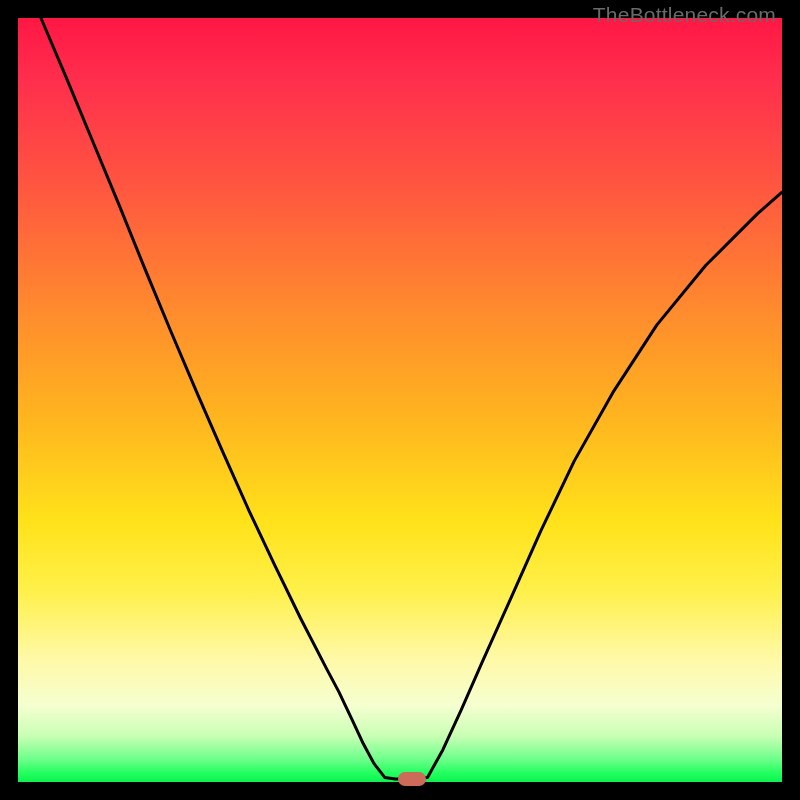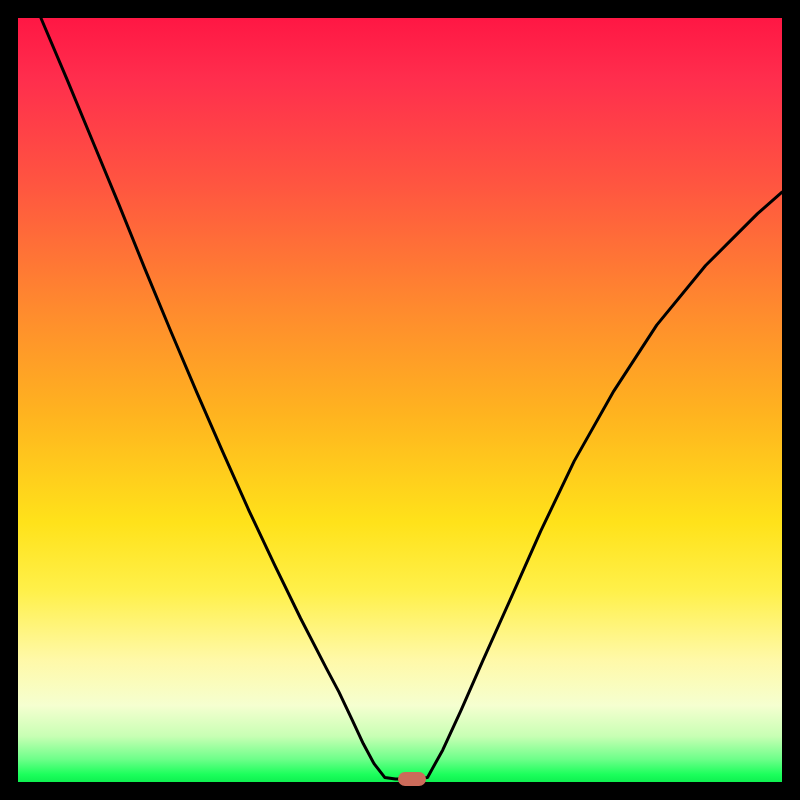--- a/index.html
+++ b/index.html
@@ -74,14 +74,15 @@
 <div class="chart-wrap">
 
   <div class="plot-area"></div>
 
   <svg class="curve-svg" viewBox="0 0 764 764" preserveAspectRatio="none">
     <path id="curve-path" fill="none" stroke="#000" stroke-width="3" stroke-linejoin="round" stroke-linecap="round" d="M22.92 0.00 L48.90 61.12 L74.87 123.77 L100.85 186.42 L126.82 250.59 L152.80 313.24 L178.78 374.36 L204.75 433.95 L230.73 492.02 L256.70 547.02 L282.68 600.50 L308.66 650.93 L320.88 673.85 L334.63 702.88 L345.33 725.80 L356.02 745.66 L366.72 759.42 L366.72 759.42 L377.42 760.94 L394.22 760.94 L409.50 759.42 L409.50 759.42 L424.78 731.91 L443.12 692.18 L464.51 643.29 L492.02 582.17 L522.58 513.41 L556.19 443.12 L595.92 372.83 L638.70 307.13 L687.60 247.54 L739.55 195.58 L764.00 174.19"></path>
   </svg>
 
   <div id="min-marker" class="minimum-marker" style="left: 412.224px; top: 778.944px;"></div>
 
+  <div class="attribution">TheBottleneck.com</div>
 
 </div>
 
 </body></html>

